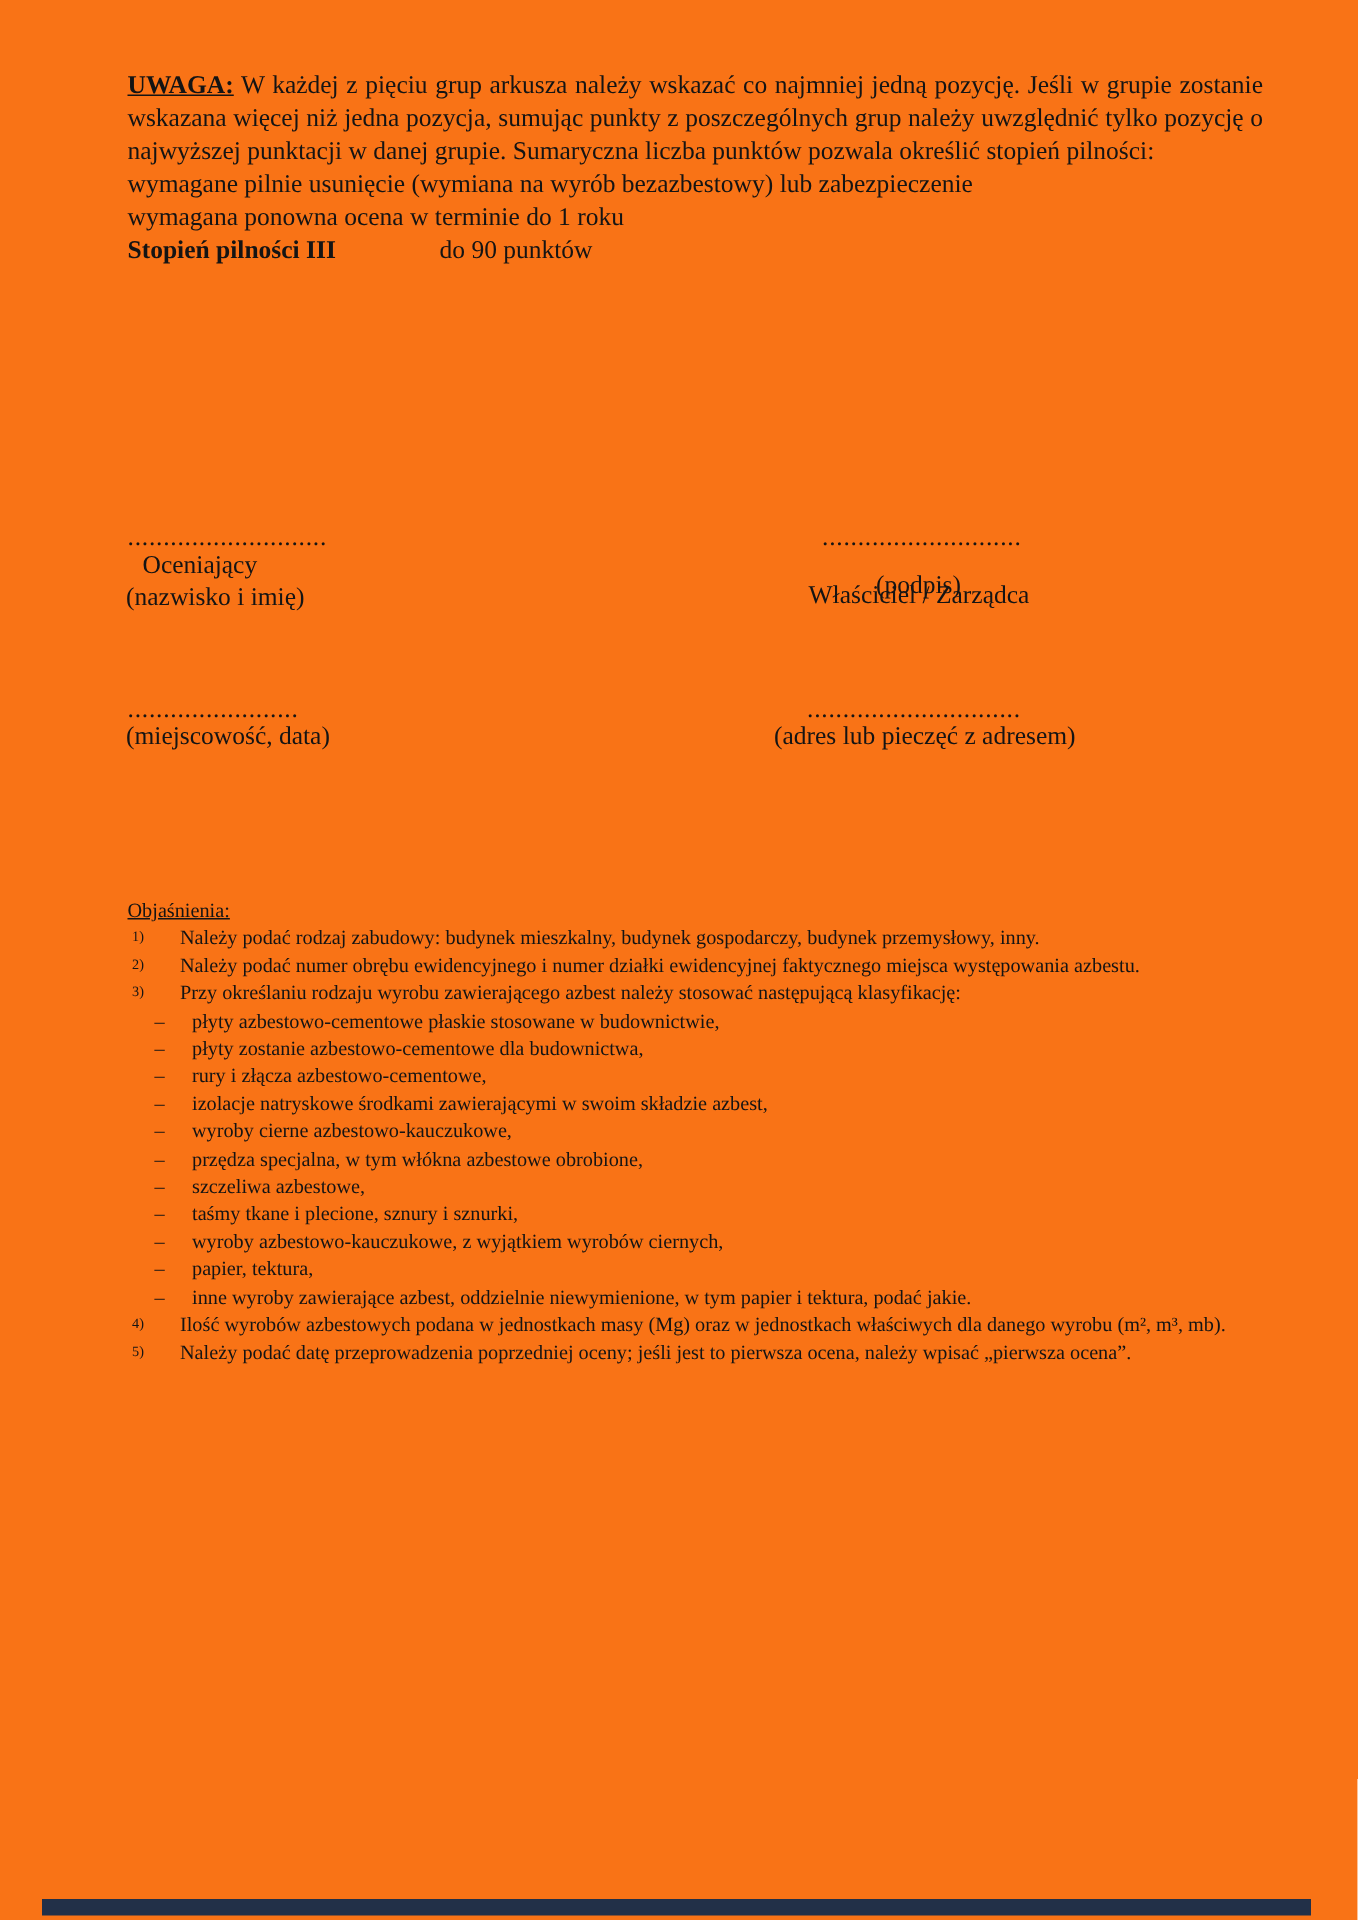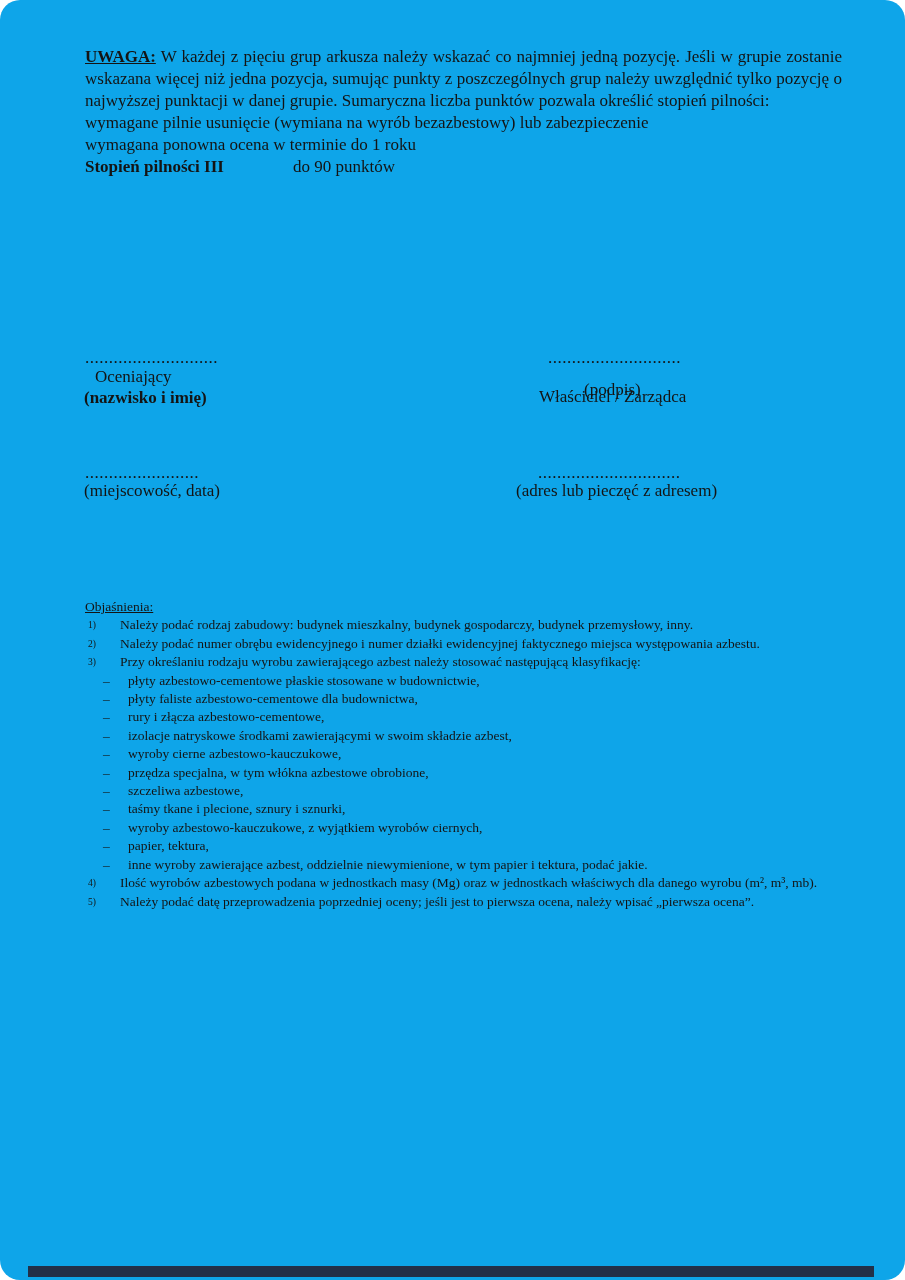--- a/index.html
+++ b/index.html
@@ -1,23 +1,22 @@
 <!DOCTYPE html>
 <html lang="pl"><head>
 <meta charset="utf-8">
 <style>
   html,body { margin:0; padding:0; background:#ffffff; }
   .page {
     position:relative;
     width:905px; height:1280px;
-    background:#0ea5e9;
+    background:#f97316;
     color:#141414;
     font-family:"Liberation Serif", serif;
     overflow:hidden;
-    border-radius:20px;
   }
   .main {
     position:absolute; left:85px; top:46px; width:757px;
     font-size:17px; line-height:22px;
   }
   .intro { margin:0; text-align:justify; }
   .uwaga { font-weight:bold; text-decoration:underline; }
   .plevel { margin:0; }
   .plabel { font-weight:bold; display:inline-block; width:208px; }
   .pdesc { margin:0; }
@@ -55,21 +54,21 @@
 
     <p class="pdesc">wymagana ponowna ocena w terminie do 1 roku</p>
 
     <div class="plevel">
       <span class="plabel">Stopień pilności III</span><span>do 90 punktów</span>
     </div>
   </div>
 
   <div class="sig dots" style="left:85px; top:348px;">............................</div>
   <div class="sig" style="left:95px; top:367px;">Oceniający</div>
-  <div class="sig" style="left:84px;  top:388px;font-weight:bold;">(nazwisko i imię)</div>
+  <div class="sig" style="left:84px;  top:388px;">(nazwisko i imię)</div>
 
   <div class="sig dots" style="left:548px; top:348px;">............................</div>
   <div class="sig" style="left:539px; top:387px;">Właściciel / Zarządca</div>
   <div class="sig" style="left:584px; top:380px;">(podpis)</div>
 
   <div class="sig dots" style="left:85px; top:463px;">........................</div>
   <div class="sig" style="left:84px; top:481px;">(miejscowość, data)</div>
 
   <div class="sig dots" style="left:538px; top:463px;">..............................</div>
   <div class="sig" style="left:516px; top:481px;">(adres lub pieczęć z adresem)</div>
@@ -78,21 +77,21 @@
     <p class="fn-heading">Objaśnienia:</p>
 
     <p class="fn-item"><span class="fn-marker">1)</span><span>Należy podać rodzaj zabudowy: budynek mieszkalny, budynek gospodarczy, budynek przemysłowy, inny.</span></p>
 
     <p class="fn-item"><span class="fn-marker">2)</span><span>Należy podać numer obrębu ewidencyjnego i numer działki ewidencyjnej faktycznego miejsca występowania azbestu.</span></p>
 
     <p class="fn-item"><span class="fn-marker">3)</span><span>Przy określaniu rodzaju wyrobu zawierającego azbest należy stosować następującą klasyfikację:</span></p>
 
     <ul class="classification">
       <li><span class="dash">–</span><span>płyty azbestowo-cementowe płaskie stosowane w budownictwie,</span></li>
-      <li><span class="dash">–</span><span>płyty faliste azbestowo-cementowe dla budownictwa,</span></li>
+      <li><span class="dash">–</span><span>płyty zostanie azbestowo-cementowe dla budownictwa,</span></li>
       <li><span class="dash">–</span><span>rury i złącza azbestowo-cementowe,</span></li>
       <li><span class="dash">–</span><span>izolacje natryskowe środkami zawierającymi w swoim składzie azbest,</span></li>
       <li><span class="dash">–</span><span>wyroby cierne azbestowo-kauczukowe,</span></li>
       <li><span class="dash">–</span><span>przędza specjalna, w tym włókna azbestowe obrobione,</span></li>
       <li><span class="dash">–</span><span>szczeliwa azbestowe,</span></li>
       <li><span class="dash">–</span><span>taśmy tkane i plecione, sznury i sznurki,</span></li>
       <li><span class="dash">–</span><span>wyroby azbestowo-kauczukowe, z wyjątkiem wyrobów ciernych,</span></li>
       <li><span class="dash">–</span><span>papier, tektura,</span></li>
       <li><span class="dash">–</span><span>inne wyroby zawierające azbest, oddzielnie niewymienione, w tym papier i tektura, podać jakie.</span></li>
     </ul>

